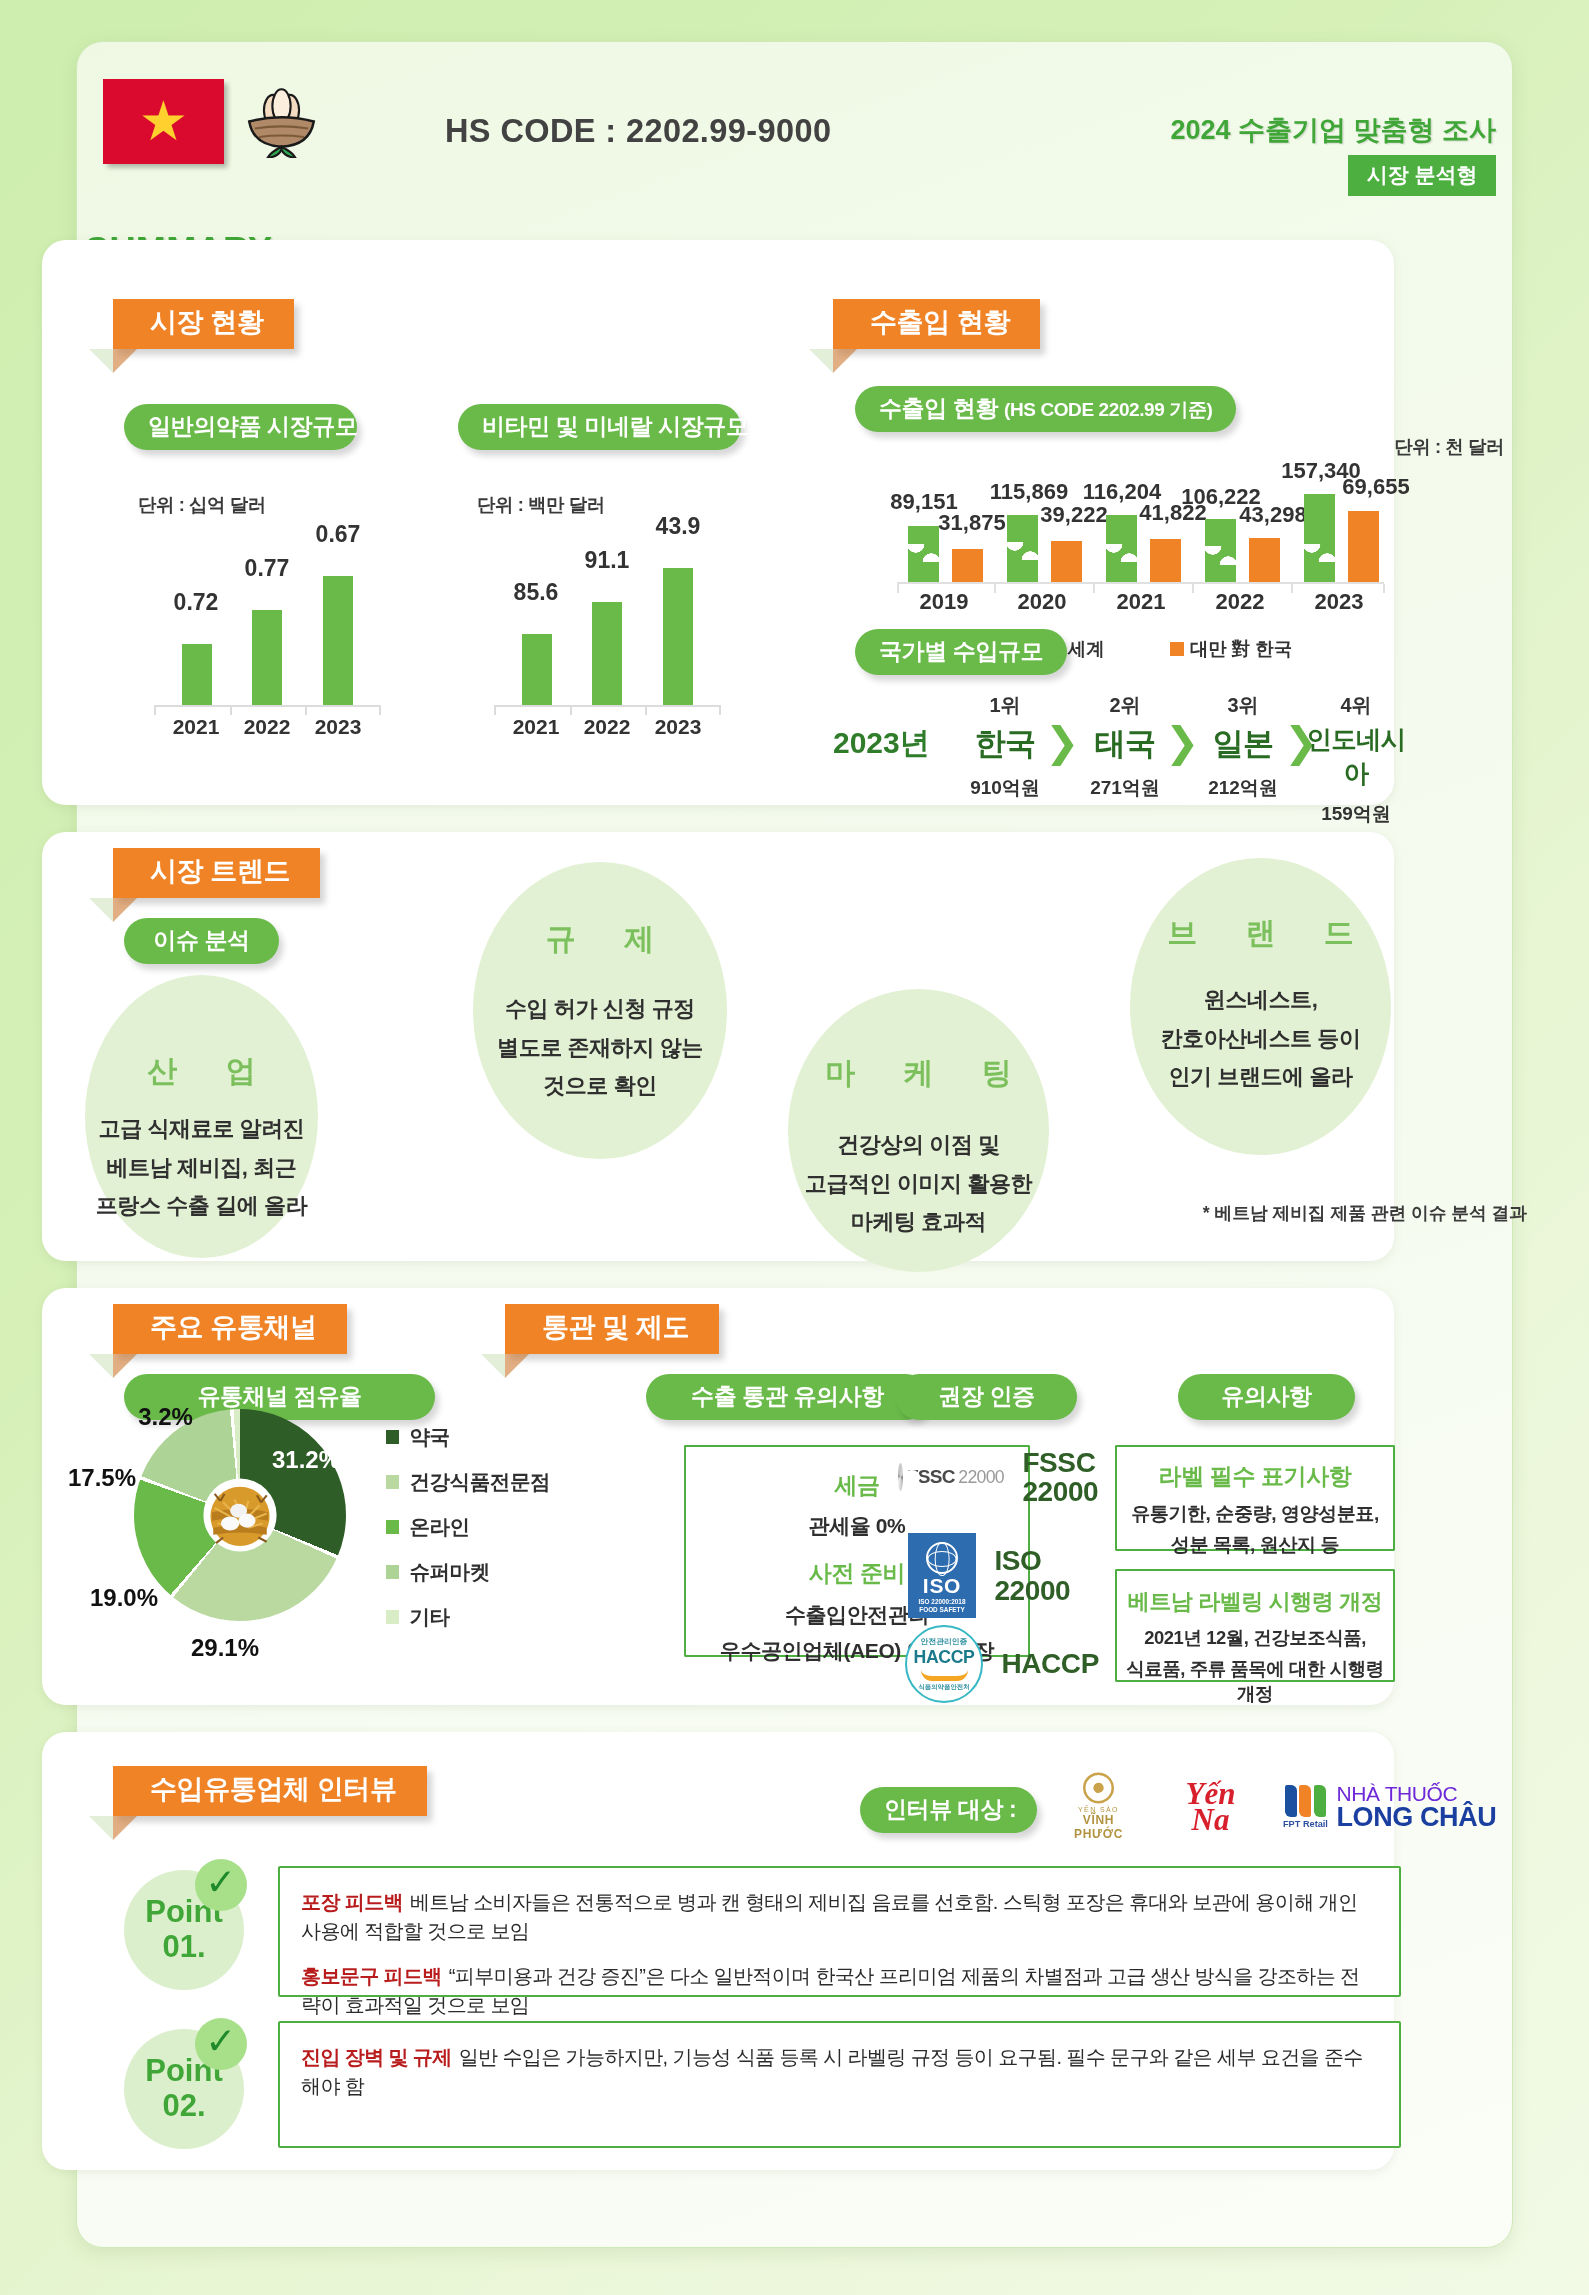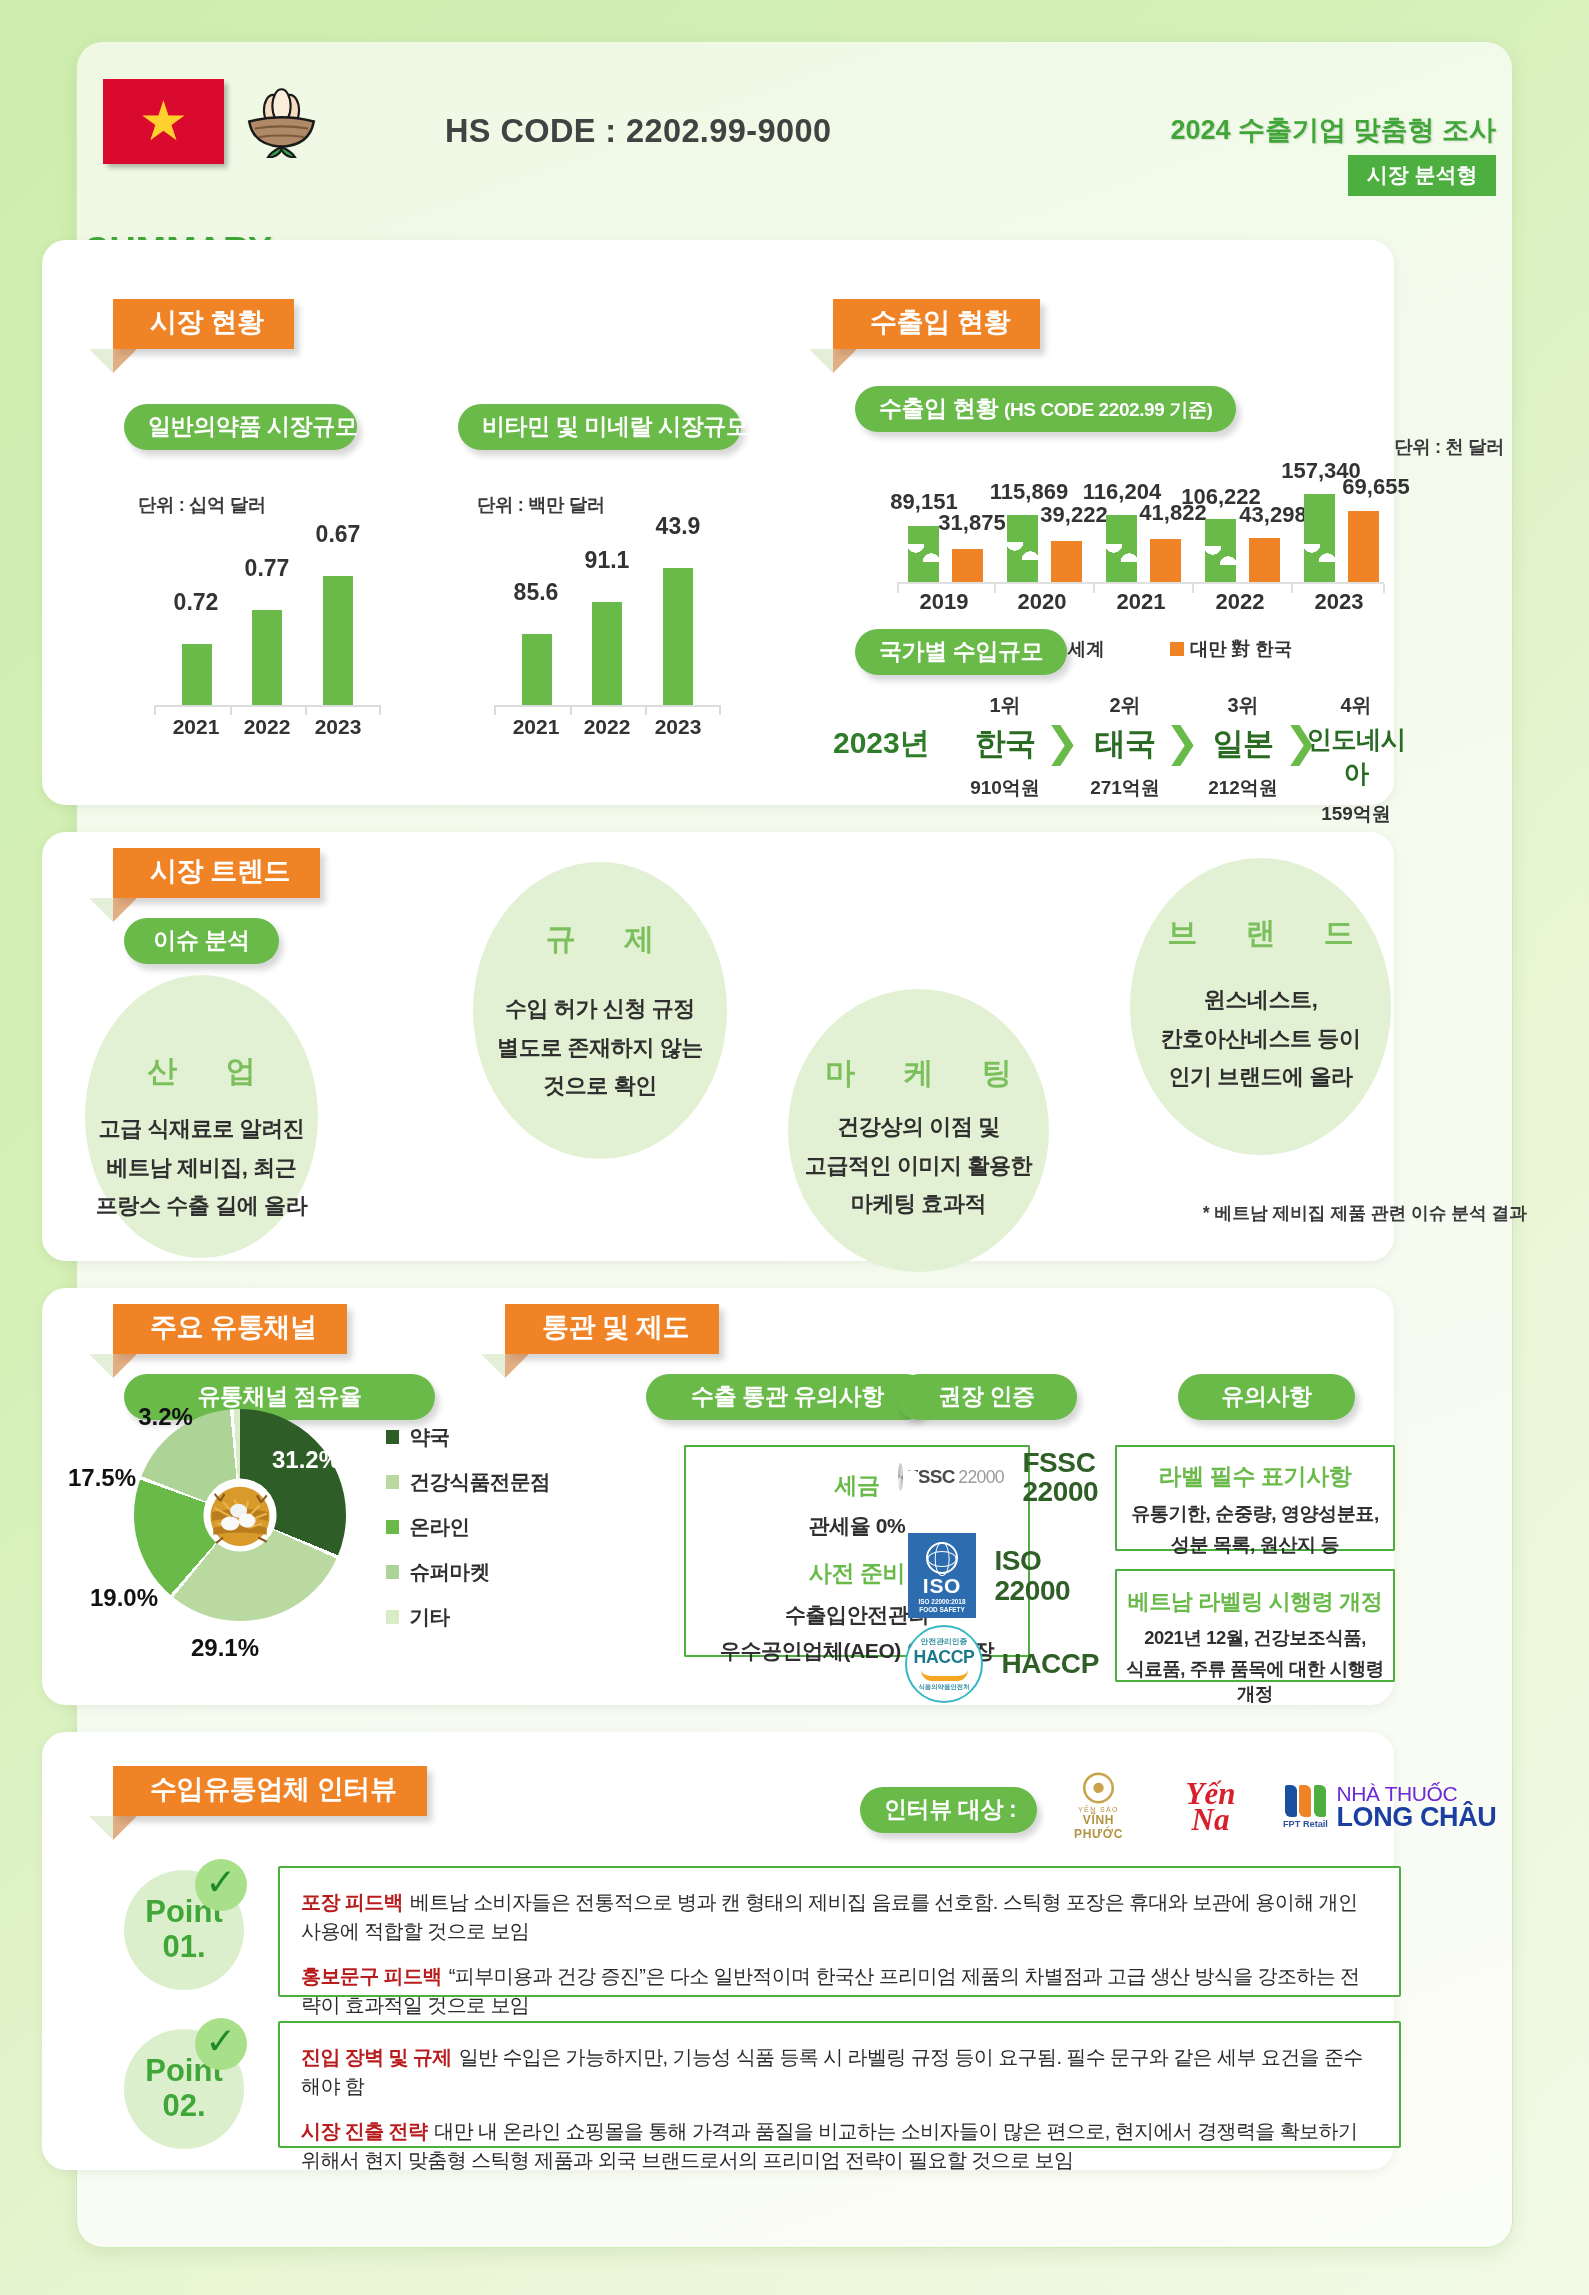--- a/index.html
+++ b/index.html
@@ -483,21 +483,21 @@
   <div class="bt">규 제</div>
   <div class="bd" style="margin-top:30px;">
     <div>수입 허가 신청 규정</div>
     <div>별도로 존재하지 않는</div>
     <div>것으로 확인</div>
   </div>
 </div>
 
 <div class="bub" style="left:788px; top:989px; width:261px; height:283px; padding-top:64px;">
   <div class="bt">마 케 팅</div>
-  <div class="bd" style="margin-top:14px;">
+  <div class="bd" style="margin-top:32px;">
     <div>건강상의 이점 및</div>
     <div>고급적인 이미지 활용한</div>
     <div>마케팅 효과적</div>
   </div>
 </div>
 
 <div class="bub" style="left:1130px; top:858px; width:261px; height:297px; padding-top:55px;">
   <div class="bt">브 랜 드</div>
   <div class="bd" style="margin-top:27px;">
     <div>윈스네스트,</div>
@@ -701,17 +701,14 @@
       <span>✓</span>
     </div>
   <div>Point</div>
   <div>02.</div>
 </div>
 
 <div class="ibox" style="left:278px; top:2021px; width:1123px; height:127px;">
   <div class="iline">
     <span class="ikey">진입 장벽 및 규제</span><span>일반 수입은 가능하지만, 기능성 식품 등록 시 라벨링 규정 등이 요구됨. 필수 문구와 같은 세부 요건을 준수해야 함</span>
   </div>
-  <div class="iline">
-    <span class="ikey">시장 진출 전략</span><span>대만 내 온라인 쇼핑몰을 통해 가격과 품질을 비교하는 소비자들이 많은 편으로, 현지에서 경쟁력을 확보하기 위해서 현지 맞춤형 스틱형 제품과 외국 브랜드로서의 프리미엄 전략이 필요할 것으로 보임</span>
-  </div>
 </div>
 
 
 </body></html>

